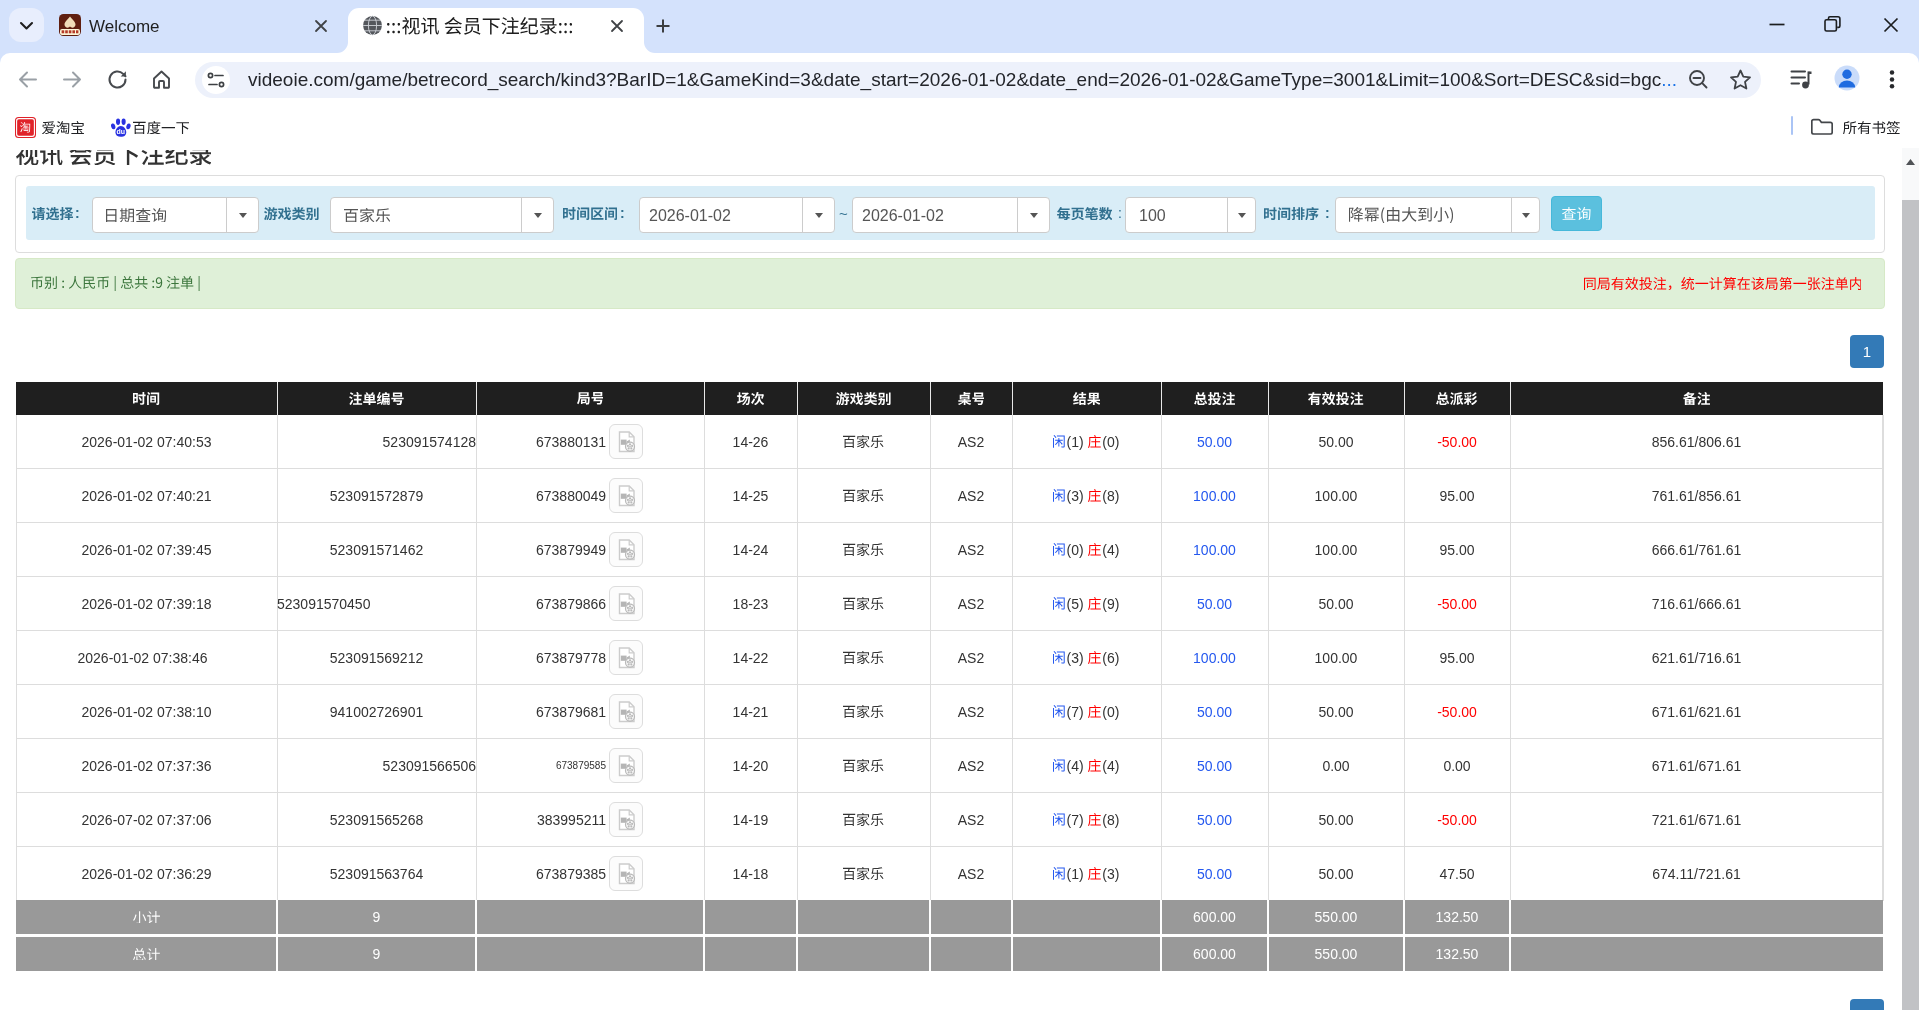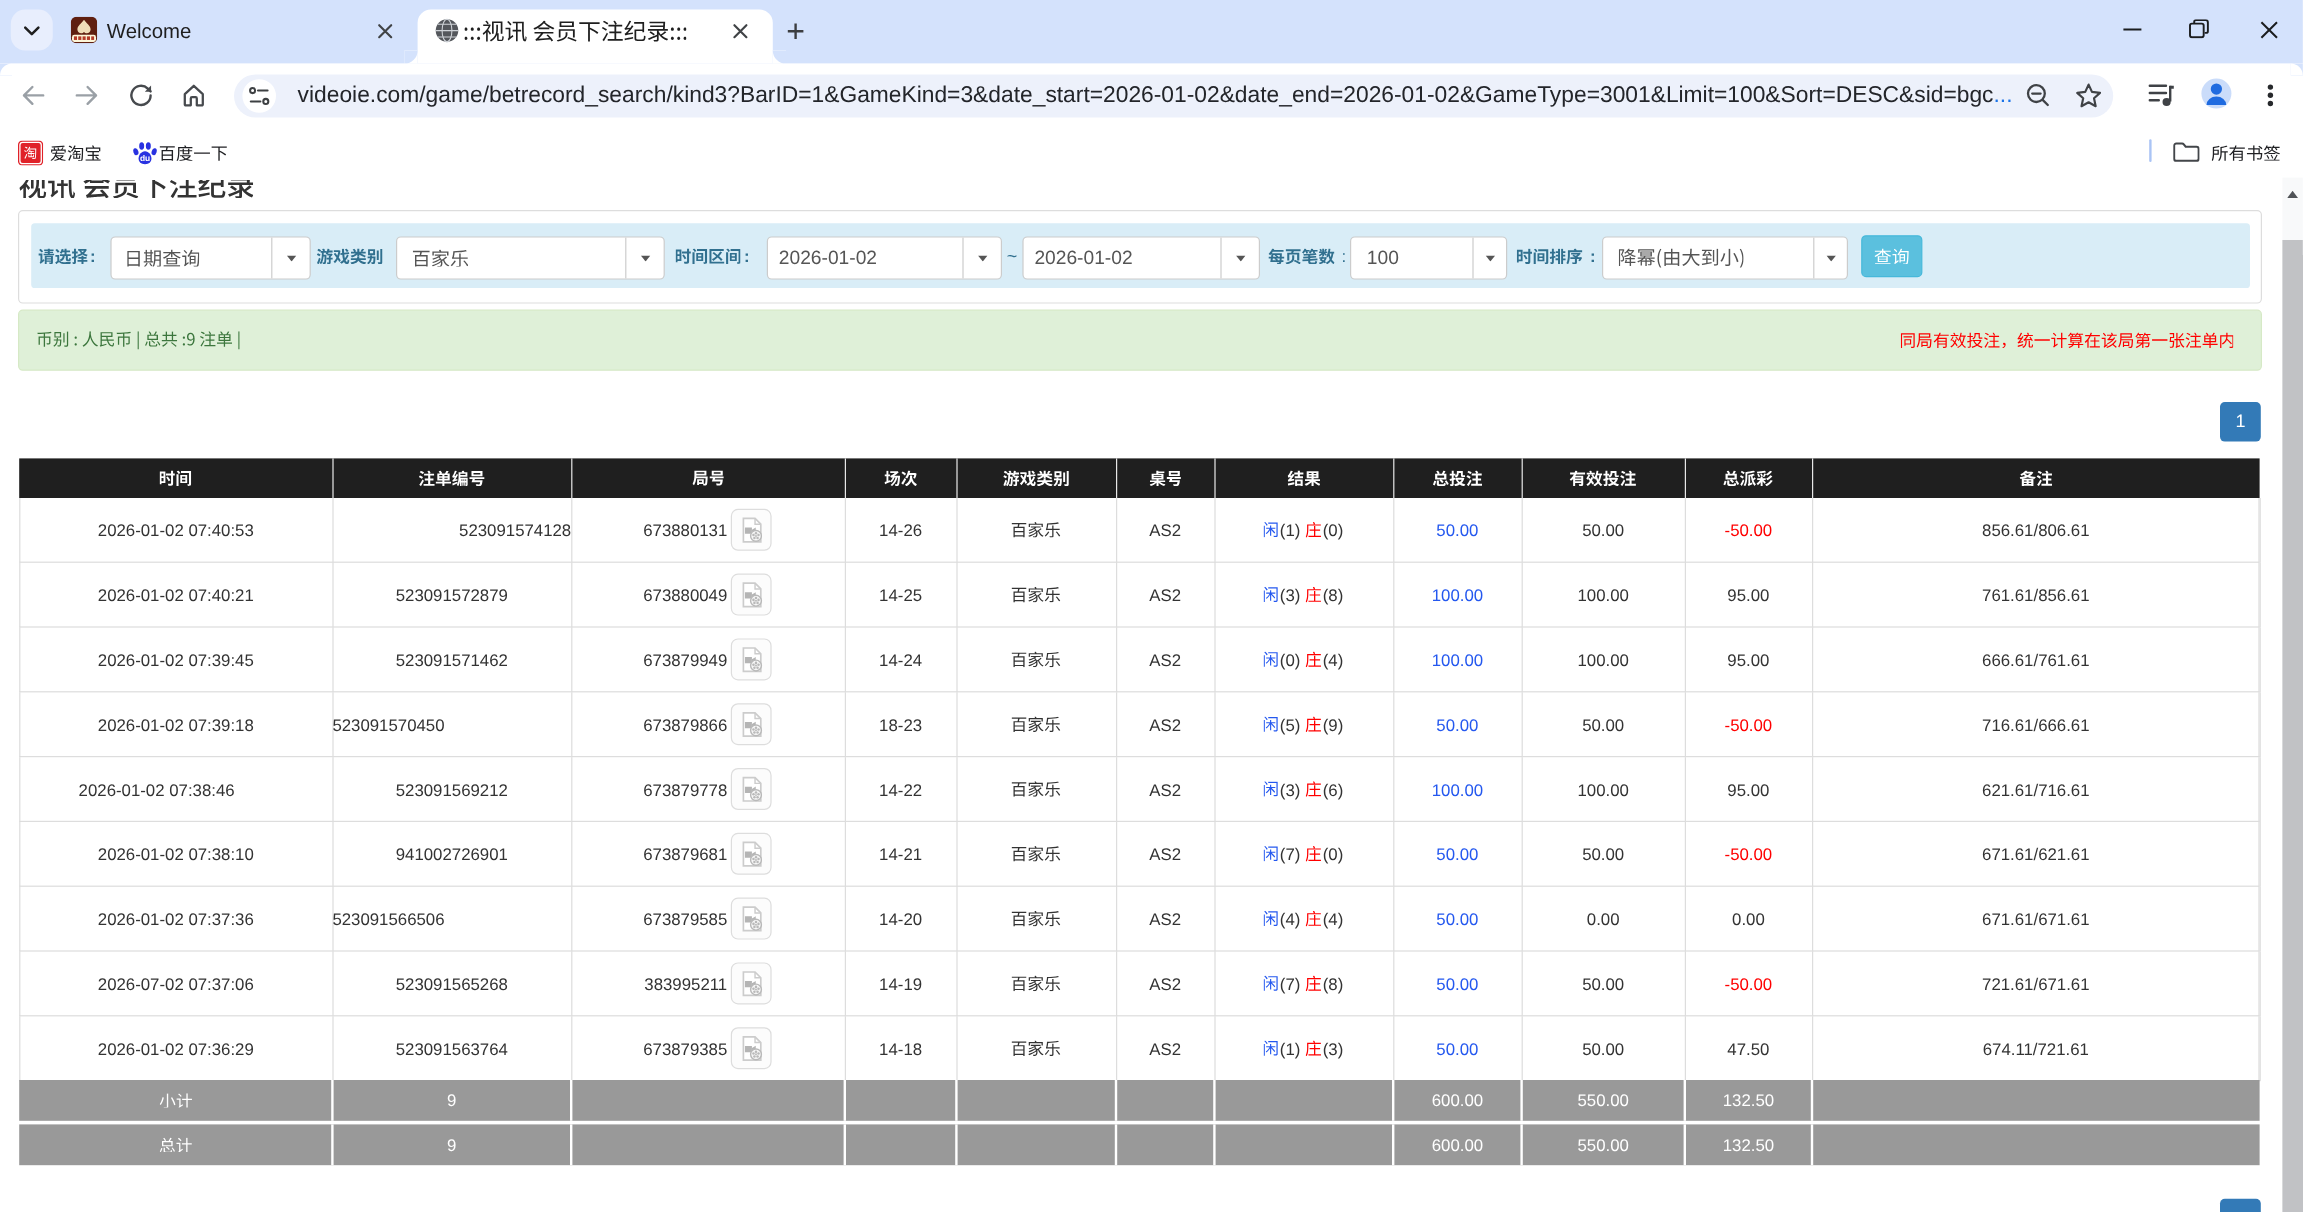--- a/index.html
+++ b/index.html
@@ -552,21 +552,21 @@
     <div class="abs" style="left:703.5px;top:483px;width:1px;height:54px;background:#ddd"></div>
     <div class="abs" style="left:796.5px;top:483px;width:1px;height:54px;background:#ddd"></div>
     <div class="abs" style="left:929.5px;top:483px;width:1px;height:54px;background:#ddd"></div>
     <div class="abs" style="left:1011.5px;top:483px;width:1px;height:54px;background:#ddd"></div>
     <div class="abs" style="left:1160.5px;top:483px;width:1px;height:54px;background:#ddd"></div>
     <div class="abs" style="left:1267.5px;top:483px;width:1px;height:54px;background:#ddd"></div>
     <div class="abs" style="left:1403.5px;top:483px;width:1px;height:54px;background:#ddd"></div>
     <div class="abs" style="left:1509.5px;top:483px;width:1px;height:54px;background:#ddd"></div>
     <div class="abs" style="left:1882.5px;top:483px;width:1px;height:54px;background:#ddd"></div>
     <div class="abs" style="left:1882px;top:483px;width:1px;height:54px;background:#ddd"></div>
-    <div class="abs" style="left:0;top:500.5px;width:261px;text-align:center;font-size:14px;line-height:18px;color:#333">2026-01-02 07:38:46</div>
+    <div class="abs" style="left:12px;top:500.5px;width:261px;text-align:center;font-size:14px;line-height:18px;color:#333">2026-01-02 07:38:46</div>
     <div class="abs" style="left:277px;top:500.5px;width:199px;text-align:center;font-size:14px;line-height:18px;color:#333">523091569212</div>
     <div class="abs" style="left:536.0px;top:500.5px;width:70px;text-align:right;font-size:14px;line-height:18px;color:#333">673879778</div>
     <div class="abs" style="left:609.0px;top:492.0px;width:34px;height:35px;border:1px solid #ddd;border-radius:6px;background:#fcfcfc"></div>
     <div class="abs" style="left:614.5px;top:498.0px;line-height:0">
       <svg width="24" height="24" viewBox="0 0 24 24">
 <path d="M4.5 2 H14.2 L19 6.8 V21.5 H4.5 Z" fill="#fff" stroke="#cccccc" stroke-width="1.4"></path>
 <path d="M14.2 2 V6.8 H19" fill="none" stroke="#cccccc" stroke-width="1.2"></path>
 <path d="M5.8 9.6 H11.6 V14.8 H5.8 Z" fill="#b5b5b5"></path>
 <path d="M11.6 13 L14.8 14.9 V9.5 L11.6 11.4 Z" fill="#b5b5b5"></path>
 <circle cx="15" cy="16.6" r="4.5" fill="#f7f7f7" stroke="#b9b9b9" stroke-width="1.2"></circle>
@@ -665,22 +665,22 @@
     <div class="abs" style="left:796.5px;top:591px;width:1px;height:54px;background:#ddd"></div>
     <div class="abs" style="left:929.5px;top:591px;width:1px;height:54px;background:#ddd"></div>
     <div class="abs" style="left:1011.5px;top:591px;width:1px;height:54px;background:#ddd"></div>
     <div class="abs" style="left:1160.5px;top:591px;width:1px;height:54px;background:#ddd"></div>
     <div class="abs" style="left:1267.5px;top:591px;width:1px;height:54px;background:#ddd"></div>
     <div class="abs" style="left:1403.5px;top:591px;width:1px;height:54px;background:#ddd"></div>
     <div class="abs" style="left:1509.5px;top:591px;width:1px;height:54px;background:#ddd"></div>
     <div class="abs" style="left:1882.5px;top:591px;width:1px;height:54px;background:#ddd"></div>
     <div class="abs" style="left:1882px;top:591px;width:1px;height:54px;background:#ddd"></div>
     <div class="abs" style="left:16px;top:608.5px;width:261px;text-align:center;font-size:14px;line-height:18px;color:#333">2026-01-02 07:37:36</div>
-    <div class="abs" style="left:277px;top:608.5px;width:199px;text-align:left;font-size:14px;line-height:18px;color:#333">523091566506</div>
-    <div class="abs" style="left:536.0px;top:608.5px;width:70px;text-align:right;font-size:14px;line-height:18px;color:#333">673879585</div>
+    <div class="abs" style="left:277px;top:608.5px;width:199px;text-align:right;font-size:14px;line-height:18px;color:#333">523091566506</div>
+    <div class="abs" style="left:536.0px;top:608.5px;width:70px;text-align:right;font-size:10px;line-height:18px;color:#333">673879585</div>
     <div class="abs" style="left:609.0px;top:600.0px;width:34px;height:35px;border:1px solid #ddd;border-radius:6px;background:#fcfcfc"></div>
     <div class="abs" style="left:614.5px;top:606.0px;line-height:0">
       <svg width="24" height="24" viewBox="0 0 24 24">
 <path d="M4.5 2 H14.2 L19 6.8 V21.5 H4.5 Z" fill="#fff" stroke="#cccccc" stroke-width="1.4"></path>
 <path d="M14.2 2 V6.8 H19" fill="none" stroke="#cccccc" stroke-width="1.2"></path>
 <path d="M5.8 9.6 H11.6 V14.8 H5.8 Z" fill="#b5b5b5"></path>
 <path d="M11.6 13 L14.8 14.9 V9.5 L11.6 11.4 Z" fill="#b5b5b5"></path>
 <circle cx="15" cy="16.6" r="4.5" fill="#f7f7f7" stroke="#b9b9b9" stroke-width="1.2"></circle>
 <circle cx="15" cy="14.4" r="1.05" fill="#b9b9b9"></circle>
         <circle cx="17.1" cy="15.9" r="1.05" fill="#b9b9b9"></circle>

